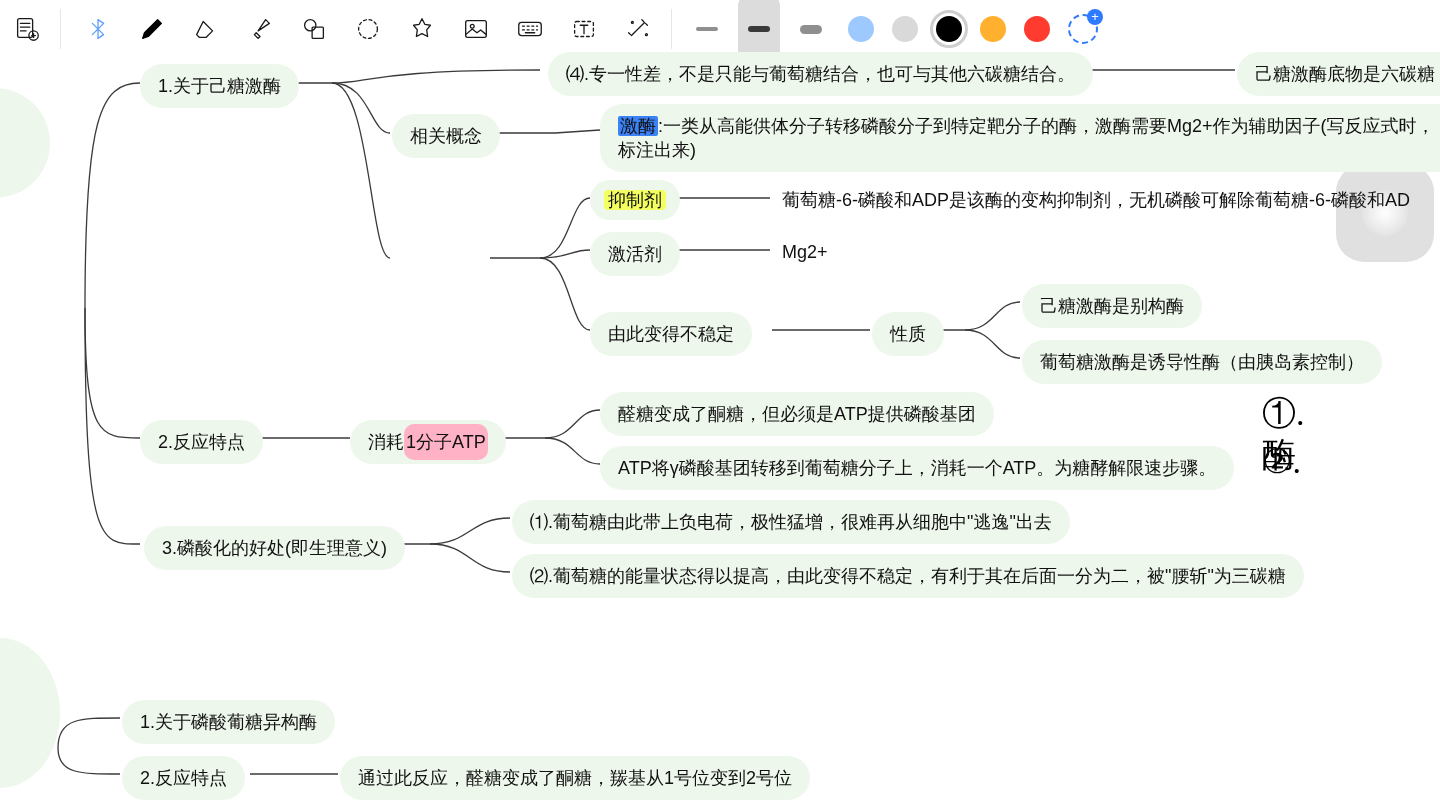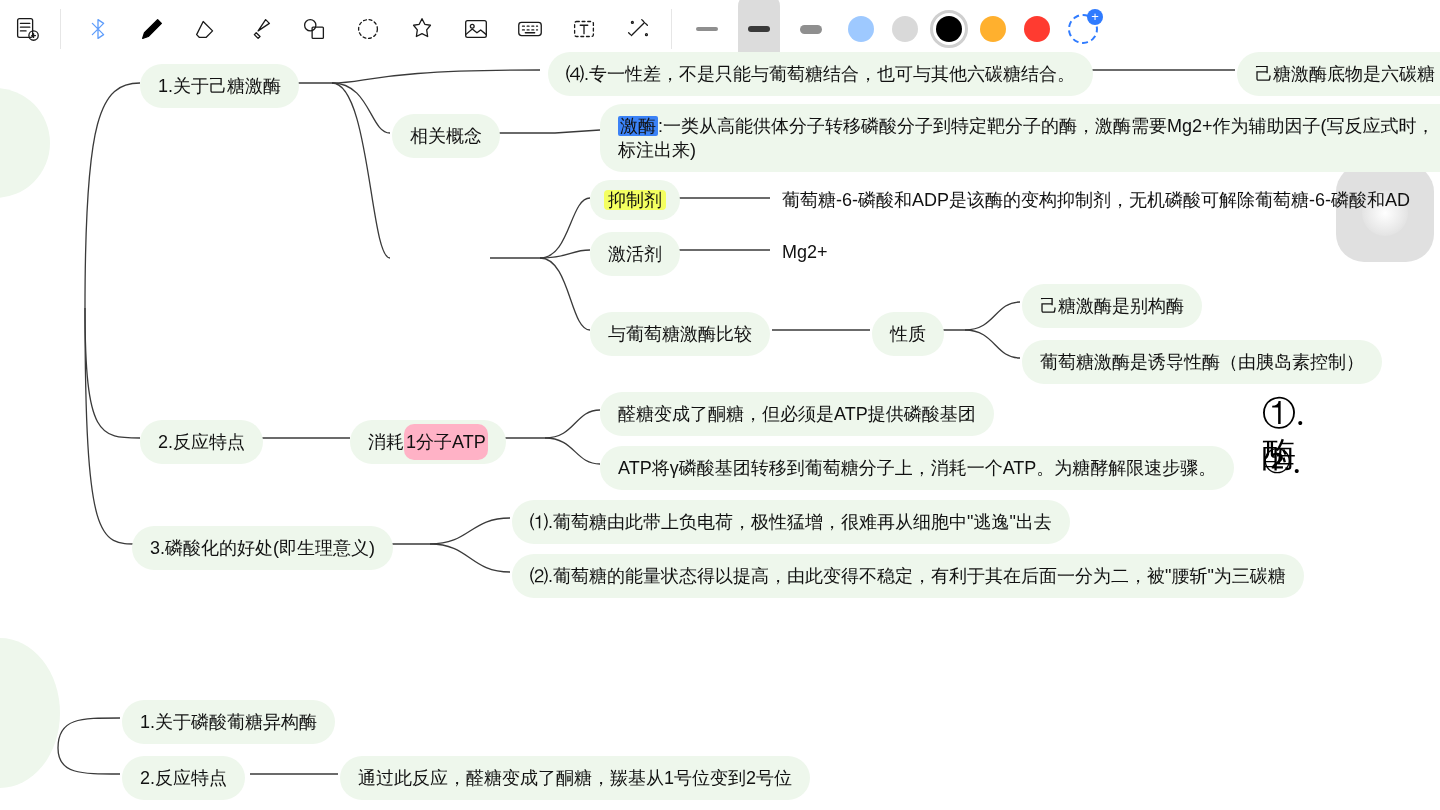--- a/index.html
+++ b/index.html
@@ -194,33 +194,33 @@
 
 <div class="node" style="left:392px;top:56px">相关概念</div>
 <div class="node" style="left:600px;top:46px;white-space:normal;width:830px">
   <span class="hl-b">激酶</span><span>:一类从高能供体分子转移磷酸分子到特定靶分子的酶，激酶需要Mg2+作为辅助因子(写反应式时，标注出来)</span>
 </div>
 
 <div class="node" style="left:590px;top:122px;padding:8px 14px"><span class="hl-y">抑制剂</span></div>
 <div class="node plain" style="left:776px;top:126px">葡萄糖-6-磷酸和ADP是该酶的变构抑制剂，无机磷酸可解除葡萄糖-6-磷酸和AD</div>
 <div class="node" style="left:590px;top:174px">激活剂</div>
 <div class="node plain" style="left:776px;top:180px">Mg2+</div>
-<div class="node" style="left:590px;top:254px">与葡萄糖激酶比较</div>
+<div class="node" style="left:590px;top:254px">由此变得不稳定</div>
 <div class="node" style="left:872px;top:254px">性质</div>
 <div class="node" style="left:1022px;top:282px">葡萄糖激酶是诱导性酶（由胰岛素控制）</div>
 <div class="node" style="left:1022px;top:226px">己糖激酶是别构酶</div>
 
 <div class="node" style="left:140px;top:362px">2.反应特点</div>
 <div class="node" style="left:350px;top:362px">
   <span>消耗</span><span class="hl-p">1分子ATP</span>
 </div>
 <div class="node" style="left:600px;top:334px">醛糖变成了酮糖，但必须是ATP提供磷酸基团</div>
 <div class="node" style="left:600px;top:388px">ATP将γ磷酸基团转移到葡萄糖分子上，消耗一个ATP。为糖酵解限速步骤。</div>
 
-<div class="node" style="left:132px;top:468px">3.磷酸化的好处(即生理意义)</div>
+<div class="node" style="left:144px;top:468px">3.磷酸化的好处(即生理意义)</div>
 <div class="node" style="left:512px;top:442px">⑴.葡萄糖由此带上负电荷，极性猛增，很难再从细胞中"逃逸"出去</div>
 <div class="node" style="left:512px;top:496px">⑵.葡萄糖的能量状态得以提高，由此变得不稳定，有利于其在后面一分为二，被"腰斩"为三碳糖</div>
 
 <div class="node" style="left:122px;top:642px">1.关于磷酸葡糖异构酶</div>
 <div class="node" style="left:122px;top:698px">2.反应特点</div>
 <div class="node" style="left:340px;top:698px">通过此反应，醛糖变成了酮糖，羰基从1号位变到2号位</div>
 
 <div style="position:absolute;left:-60px;top:30px;width:110px;height:110px;border-radius:50%;background:#eef7ec"></div>
 <div style="position:absolute;left:-60px;top:580px;width:120px;height:150px;border-radius:50%;background:#eef7ec"></div>
 

